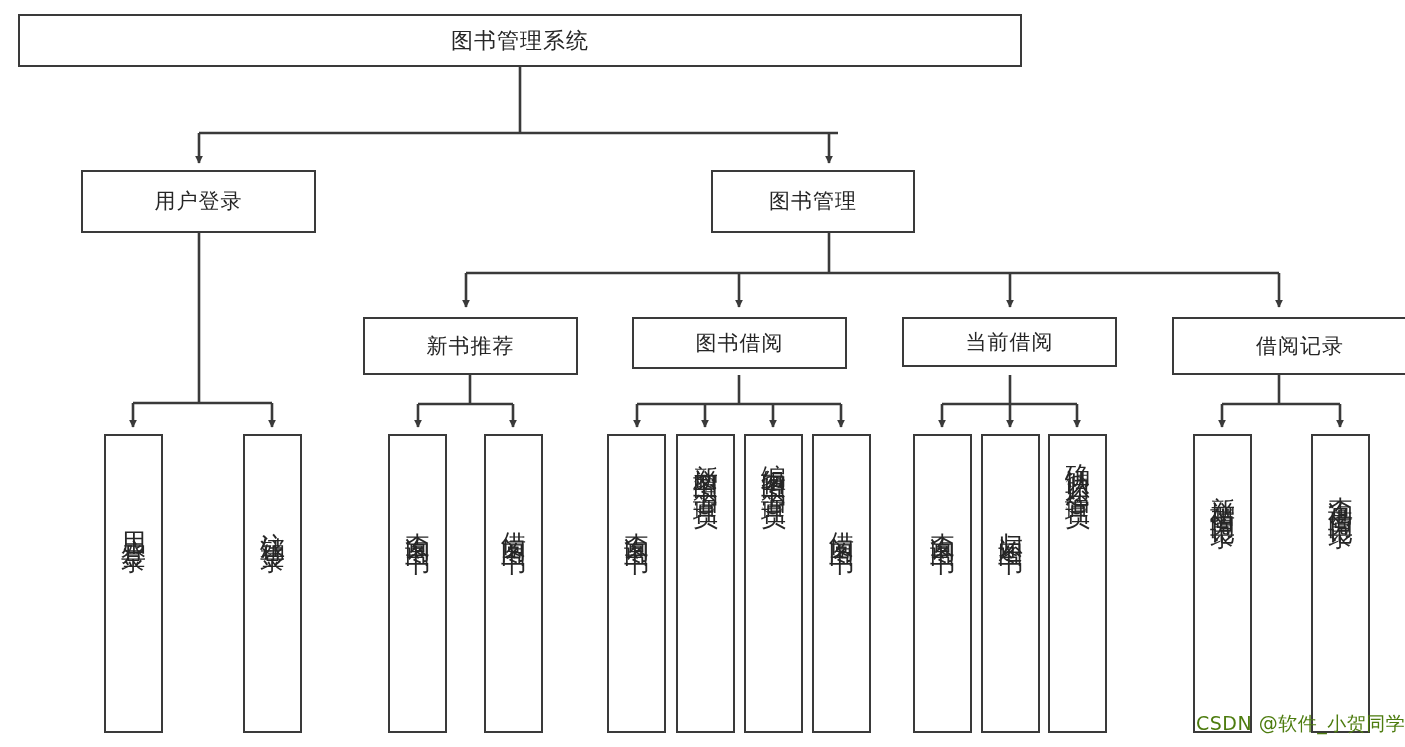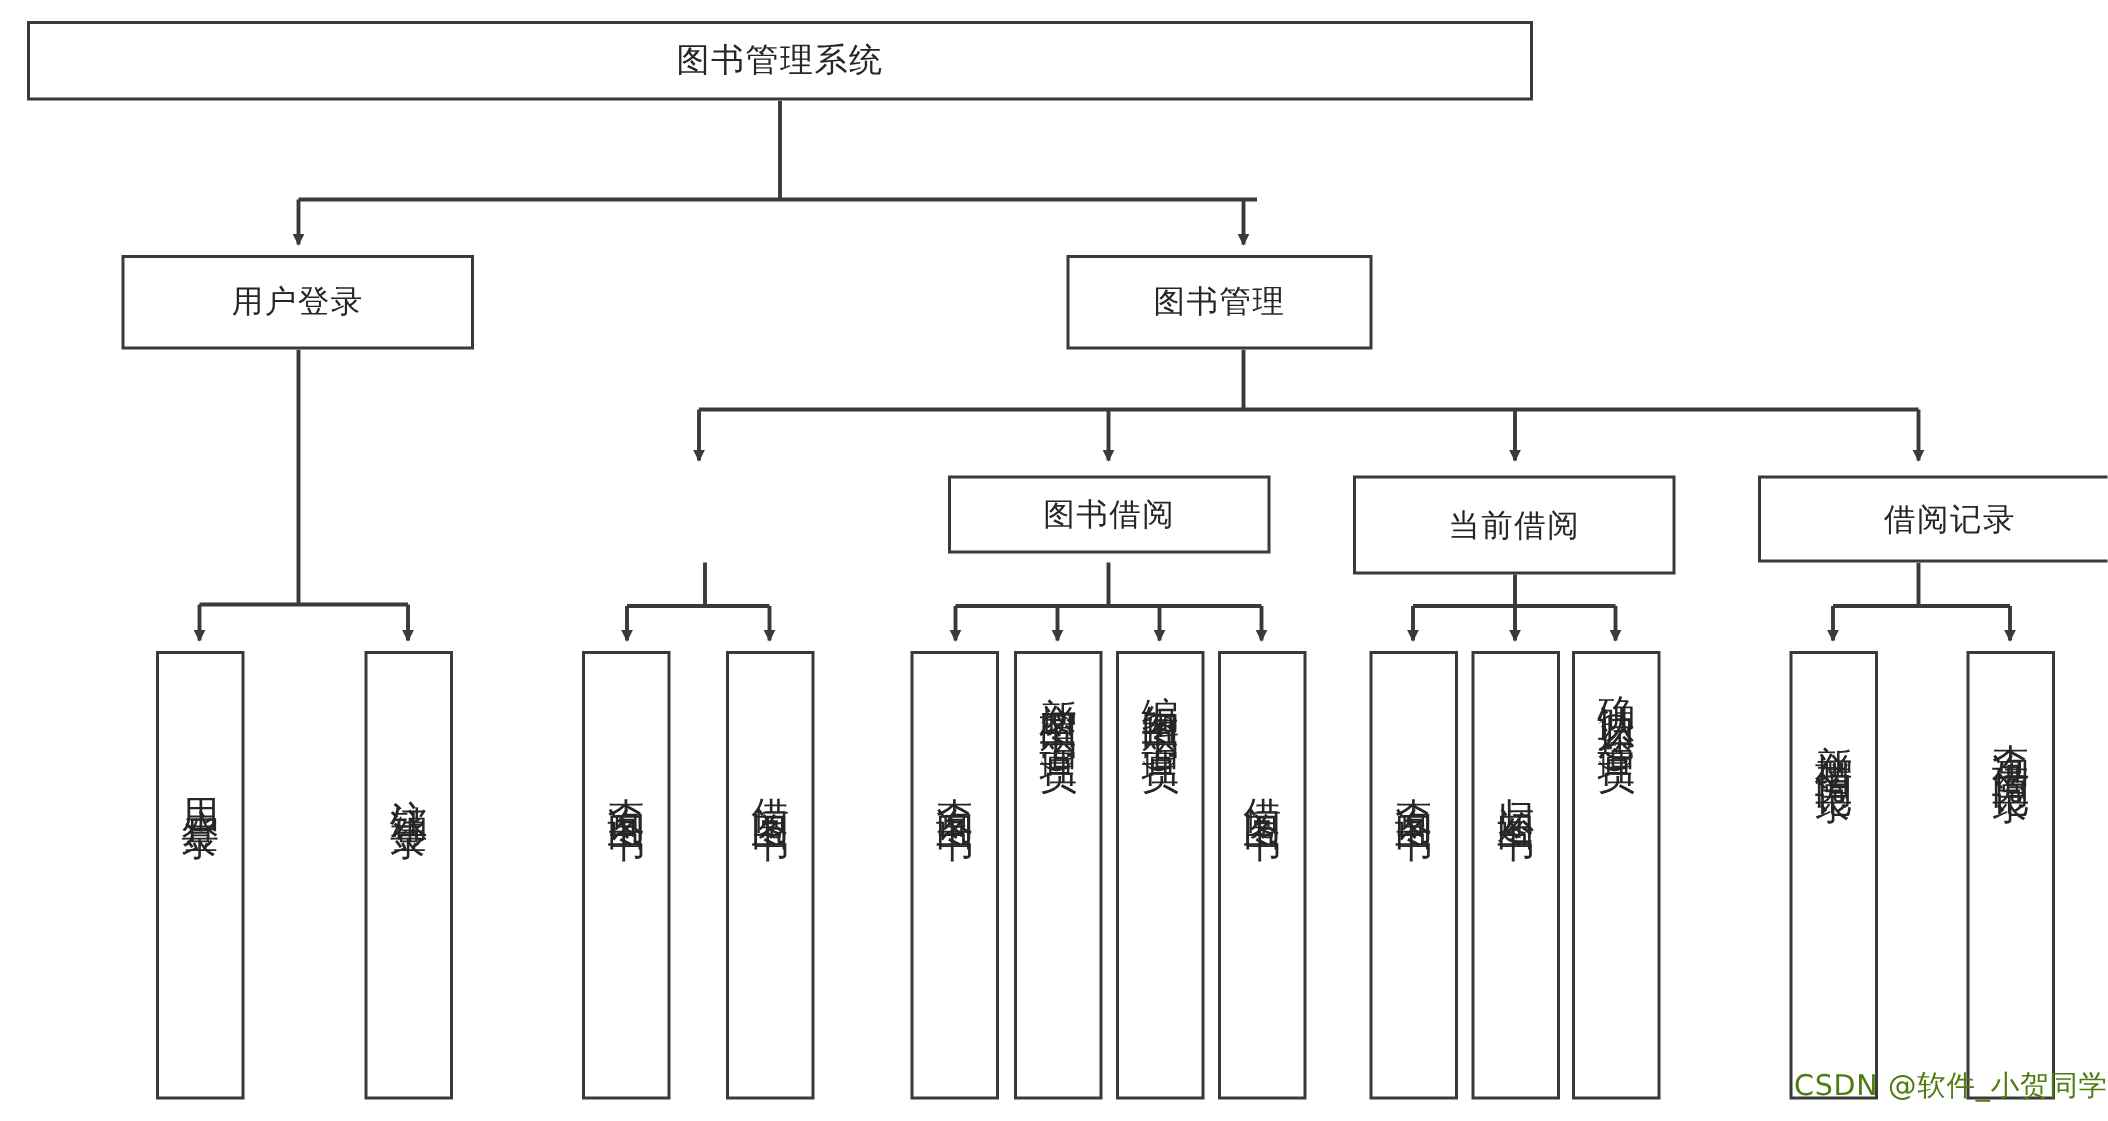--- a/index.html
+++ b/index.html
@@ -122,26 +122,29 @@
   </div>
 
   <div class="node horiz" style="left:81px;top:170px;width:235px;height:63px;">
     <span class="lbl">用户登录</span>
   </div>
 
   <div class="node horiz" style="left:711px;top:170px;width:204px;height:63px;">
     <span class="lbl">图书管理</span>
   </div>
 
+  <div class="node horiz" style="left:363px;top:317px;width:215px;height:58px;">
+    <span class="lbl">新书推荐</span>
+  </div>
 
   <div class="node horiz" style="left:632px;top:317px;width:215px;height:52px;">
     <span class="lbl">图书借阅</span>
   </div>
 
-  <div class="node horiz" style="left:902px;top:317px;width:215px;height:66px;">
+  <div class="node horiz" style="left:902px;top:317px;width:215px;height:50px;">
     <span class="lbl">当前借阅</span>
   </div>
 
   <div class="node horiz" style="left:1172px;top:317px;width:256px;height:58px;">
     <span class="lbl">借阅记录</span>
   </div>
 
   <div class="node vert" style="left:104px;top:434px;width:59px;height:299px;padding-top:76px;">
     <span class="lbl">用户登录</span>
   </div>

